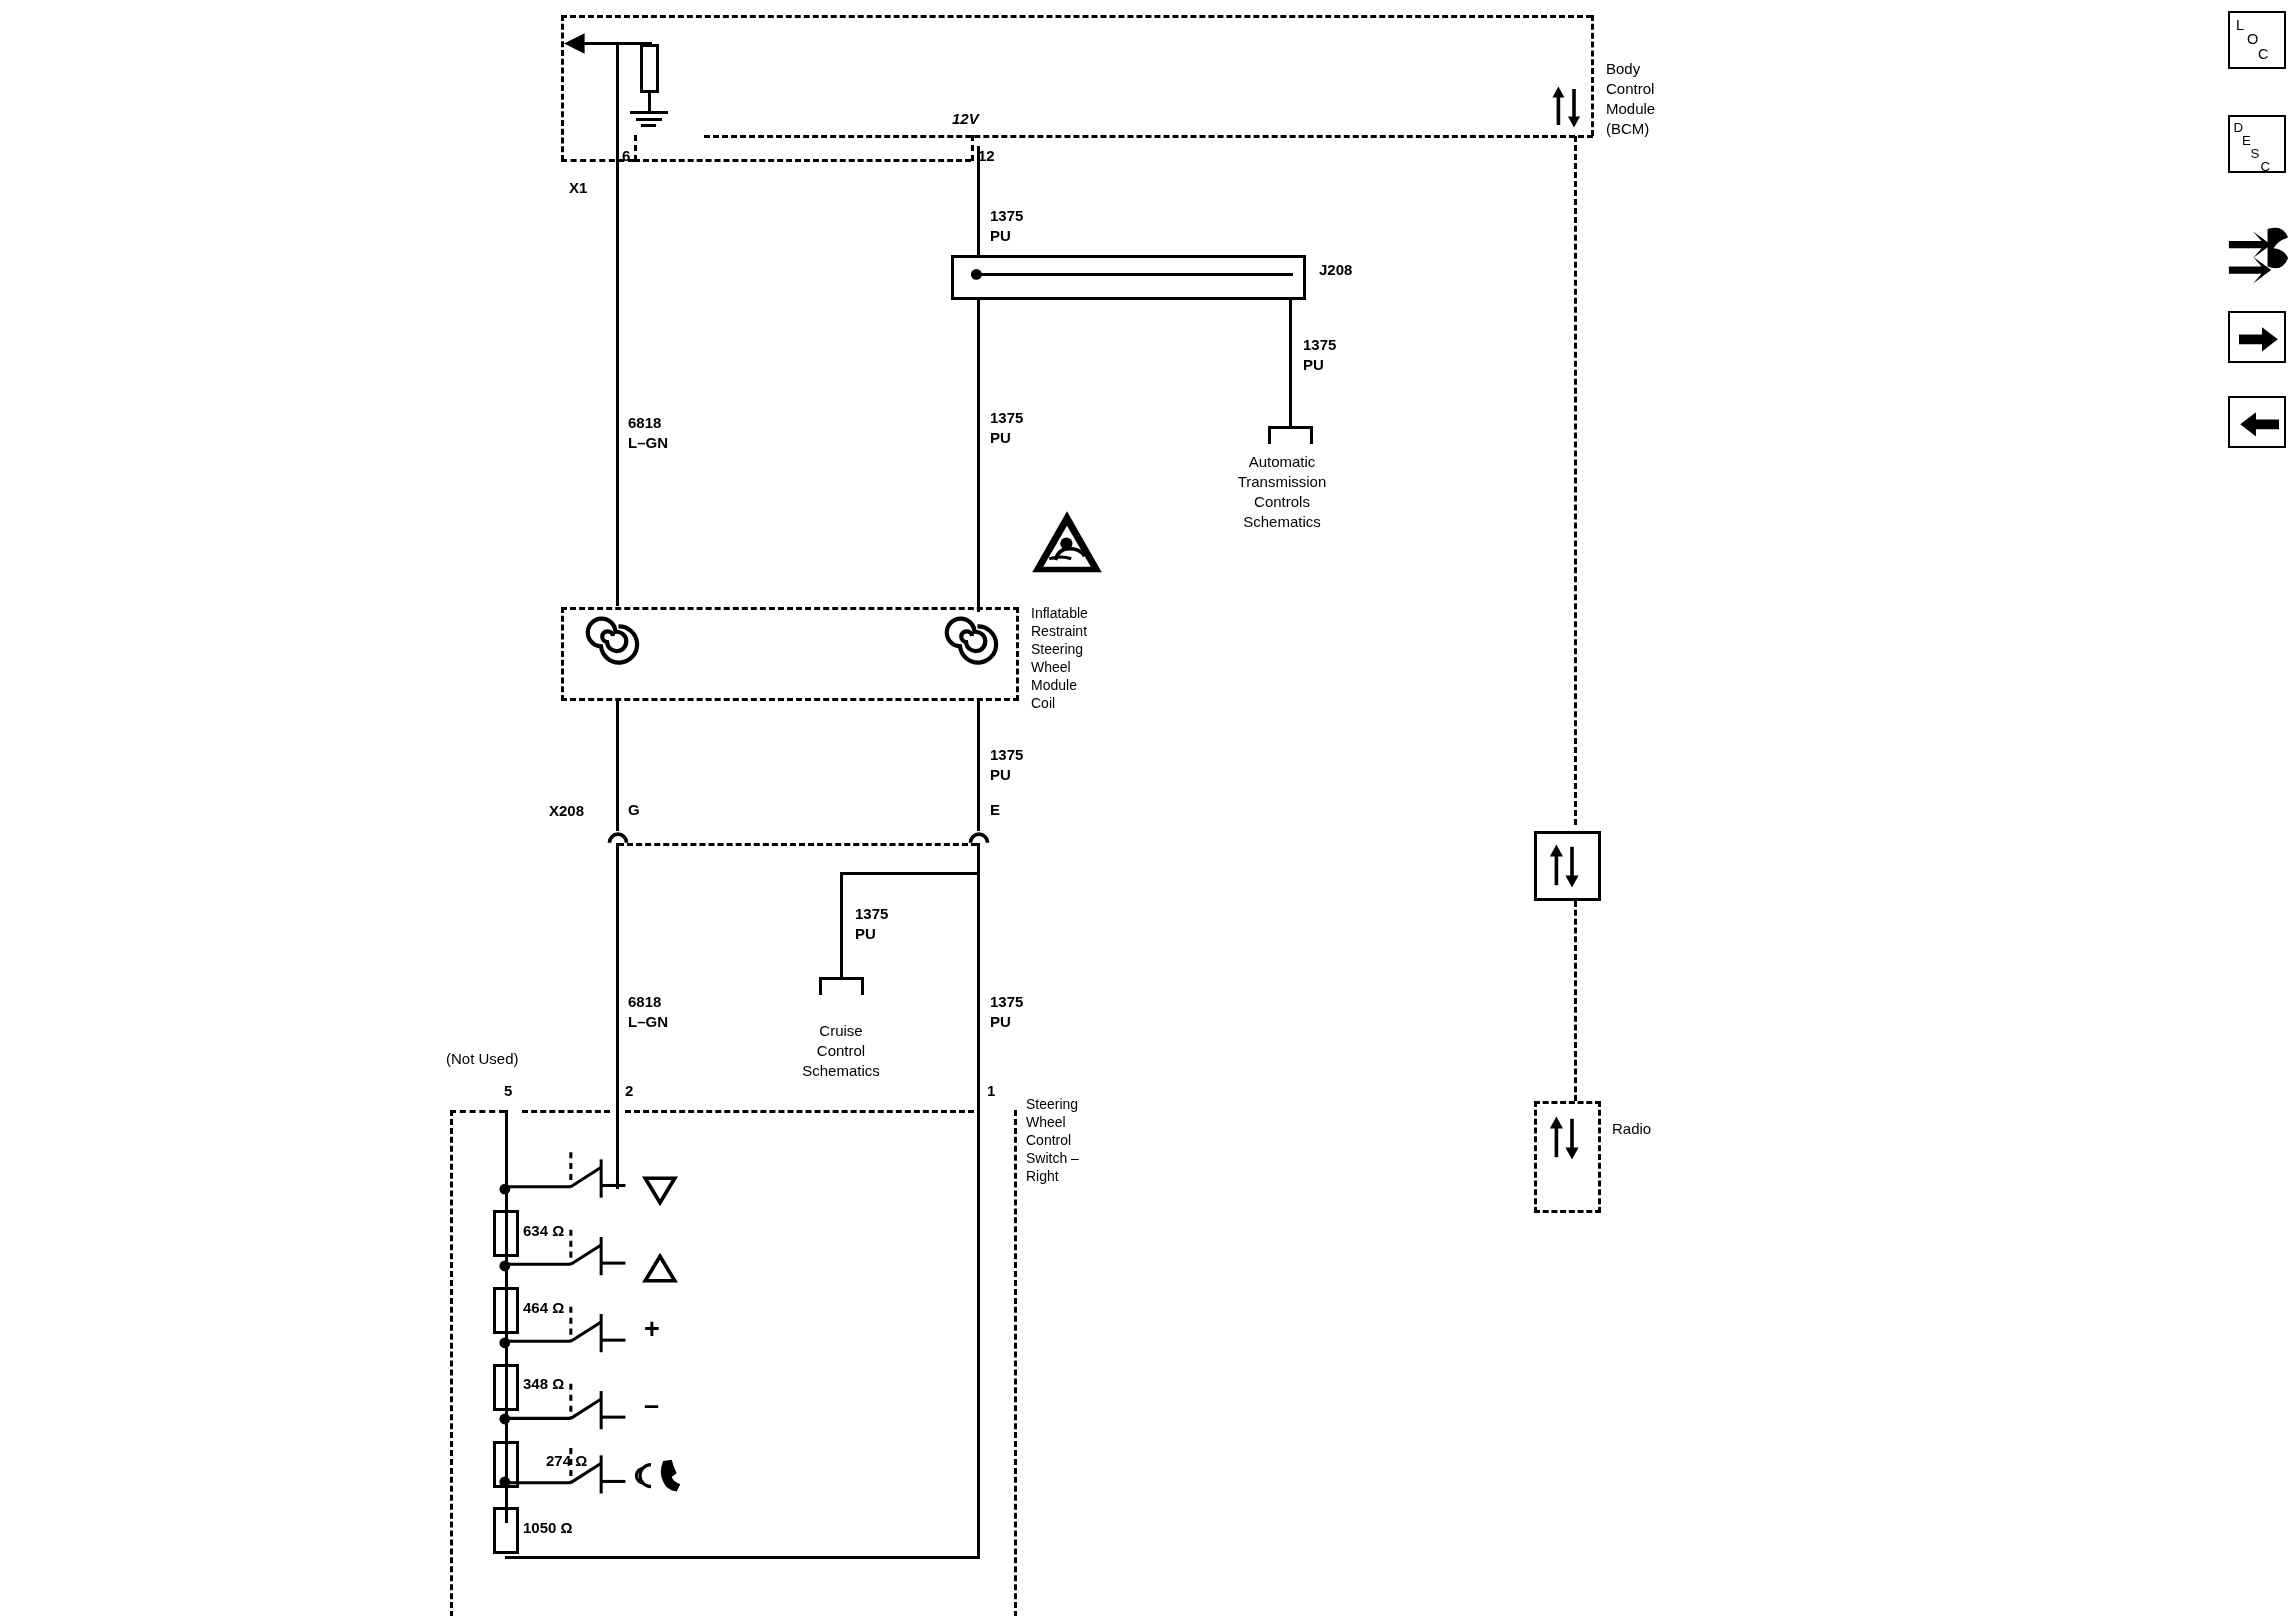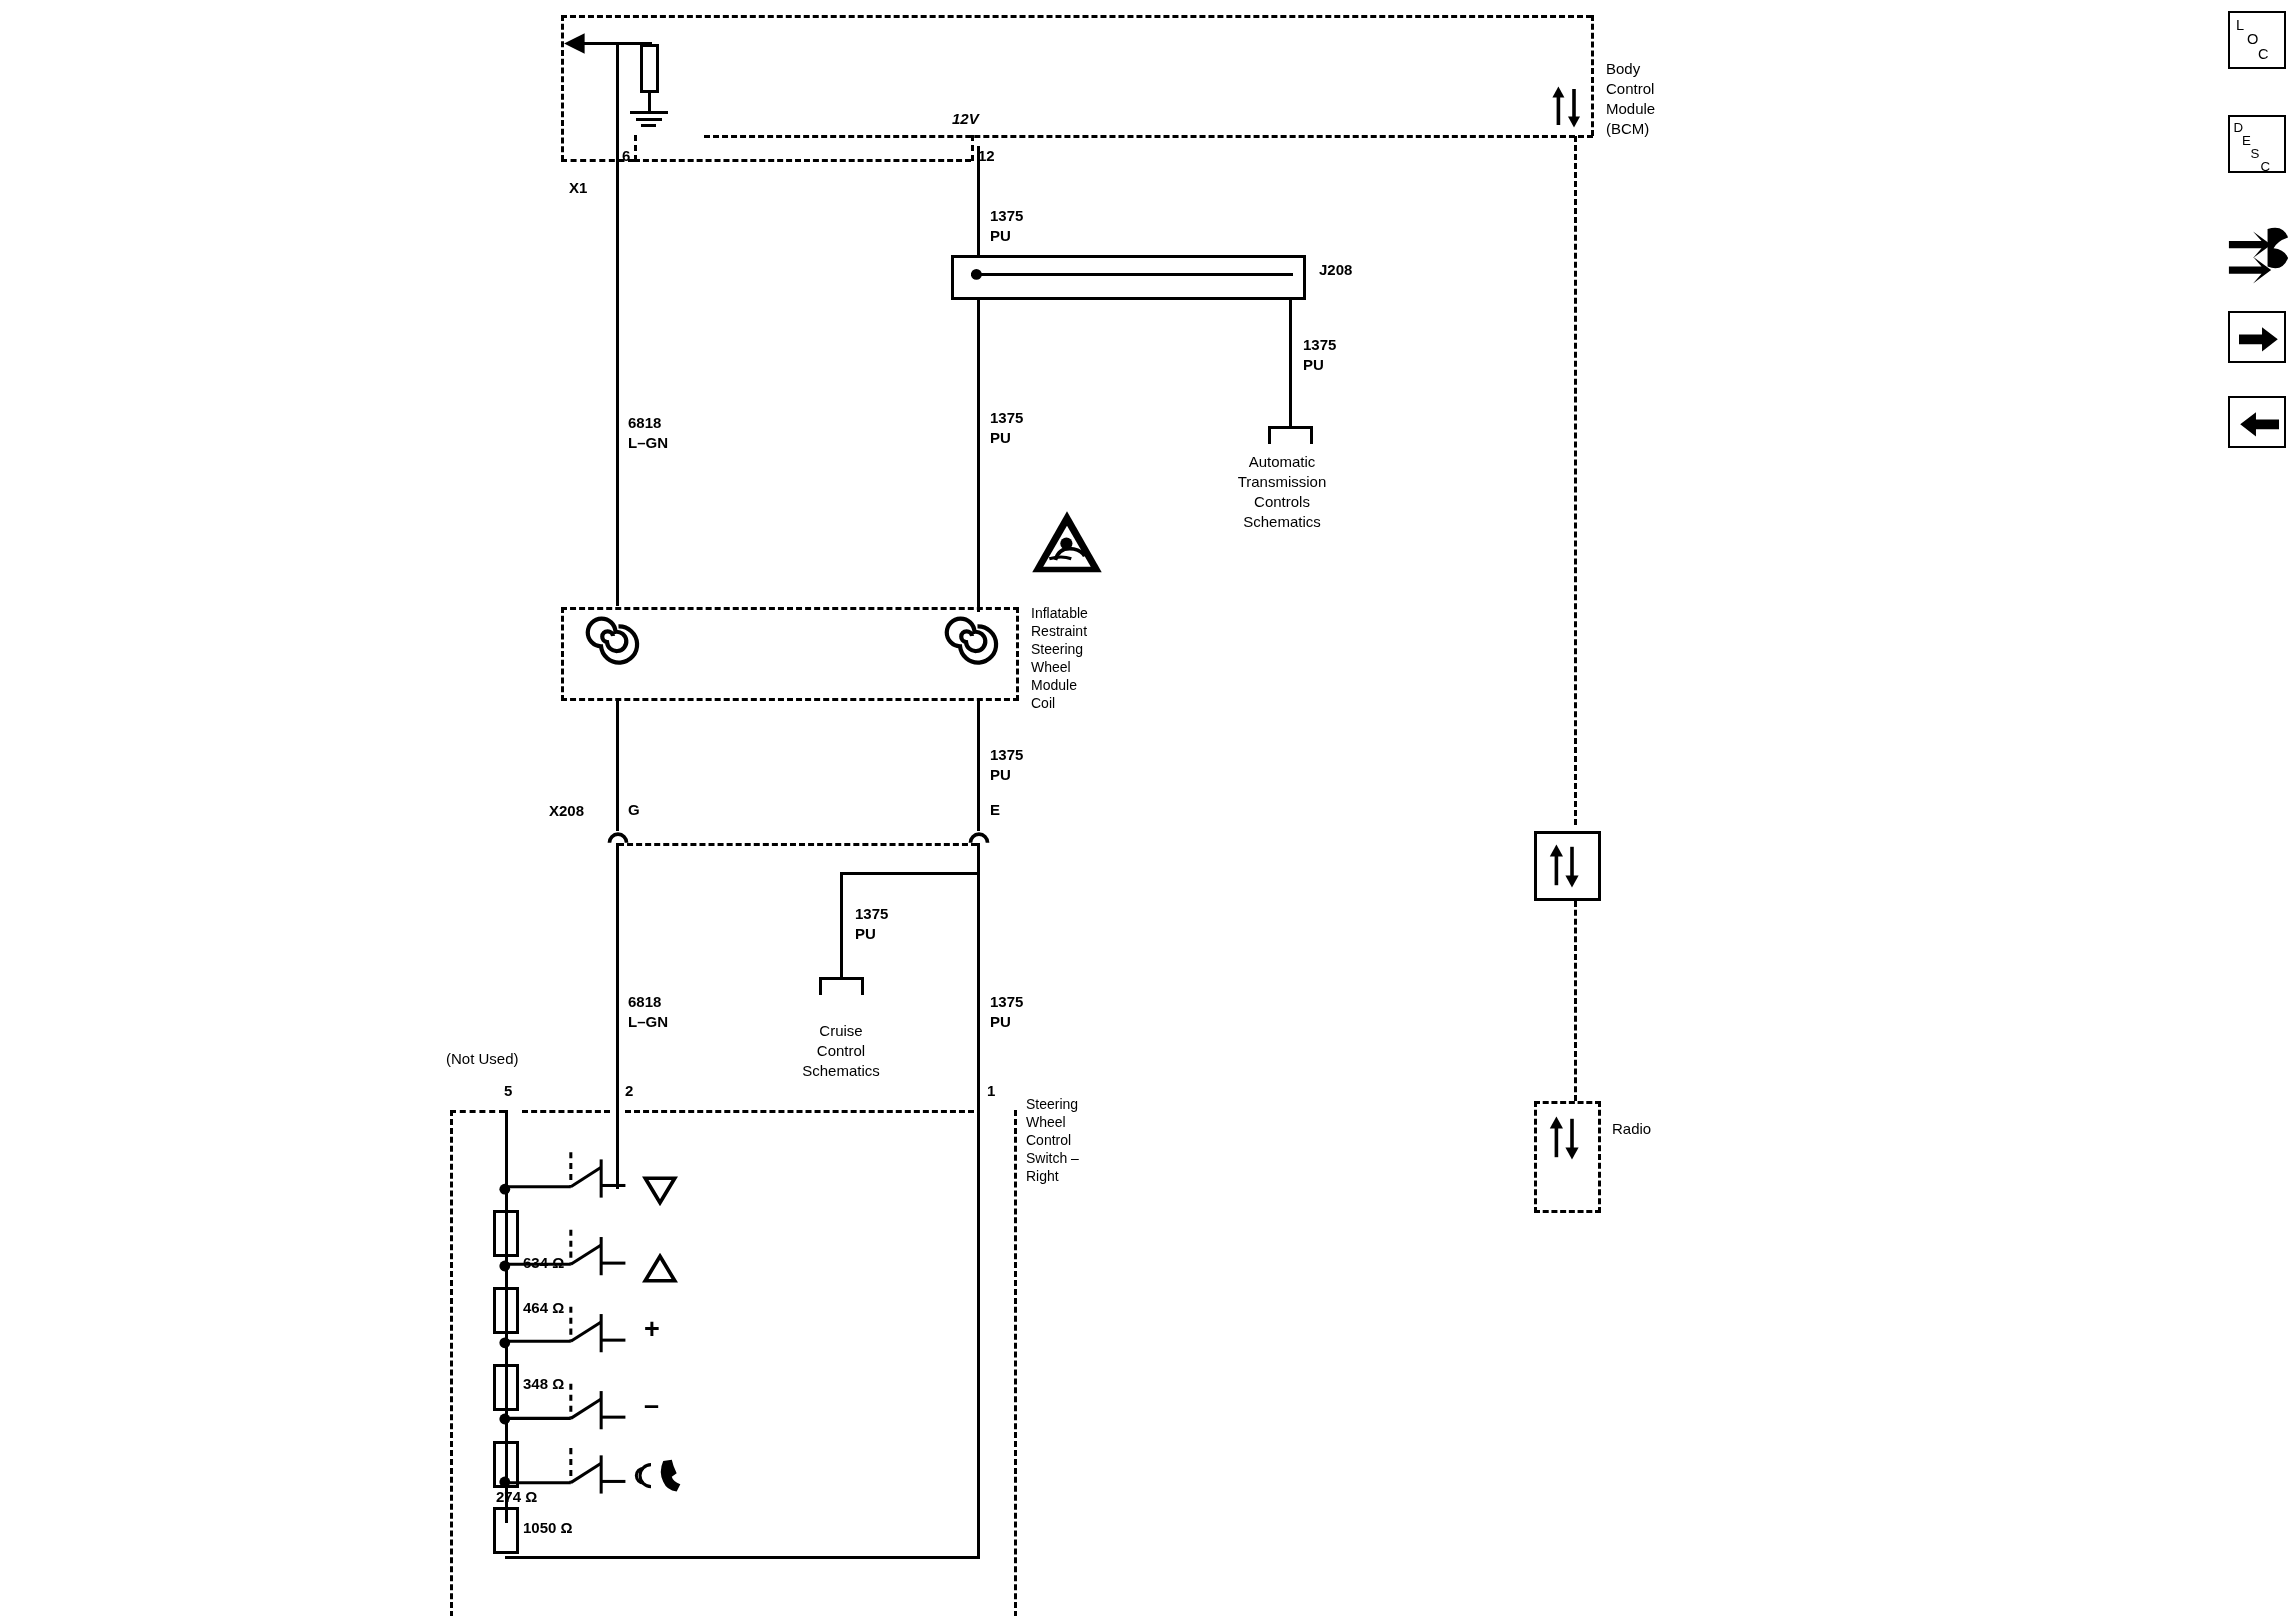--- a/index.html
+++ b/index.html
@@ -139,27 +139,27 @@
 
   <svg style="position:absolute;left:497px;top:1177px;width:18px;height:382px;" viewBox="0 0 30 630" width="18" height="382">
     <circle cx="13" cy="17" r="9" fill="#000"></circle>
     <circle cx="13" cy="145" r="9" fill="#000"></circle>
     <circle cx="13" cy="273" r="9" fill="#000"></circle>
     <circle cx="13" cy="400" r="9" fill="#000"></circle>
     <circle cx="13" cy="505" r="9" fill="#000"></circle>
   </svg>
 
   <div class="box" style="left:493px;top:1210px;width:25.5px;height:47px;"></div>
-  <div class="lbl b" style="left:523px;top:1221px;margin-top:32px;">634 Ω</div>
+  <div class="lbl b" style="left:523px;top:1221px;">634 Ω</div>
   <div class="box" style="left:493px;top:1287px;width:25.5px;height:47px;"></div>
   <div class="lbl b" style="left:523px;top:1298px;">464 Ω</div>
   <div class="box" style="left:493px;top:1364px;width:25.5px;height:47px;"></div>
   <div class="lbl b" style="left:523px;top:1374px;">348 Ω</div>
   <div class="box" style="left:493px;top:1441px;width:25.5px;height:47px;"></div>
-  <div class="lbl b" style="left:496px;top:1451px;margin-top:36px;">274 Ω</div>
+  <div class="lbl b" style="left:546px;top:1451px;">274 Ω</div>
   <div class="box" style="left:493px;top:1507px;width:25.5px;height:47px;"></div>
   <div class="lbl b" style="left:523px;top:1518px;">1050 Ω</div>
 
   <svg style="position:absolute;left:504px;top:1140px;width:164px;height:376px;" viewBox="0 0 270 620" width="164" height="376">
 
     <line x1="3" y1="77" x2="110" y2="77" stroke="#000" stroke-width="5"></line>
     <line x1="110" y1="77" x2="160" y2="45" stroke="#000" stroke-width="5"></line>
     <line x1="160" y1="32" x2="160" y2="95" stroke="#000" stroke-width="5"></line>
     <line x1="110" y1="20" x2="110" y2="77" stroke="#000" stroke-width="5" stroke-dasharray="10 8"></line>
     <line x1="160" y1="75" x2="200" y2="75" stroke="#000" stroke-width="5"></line>

